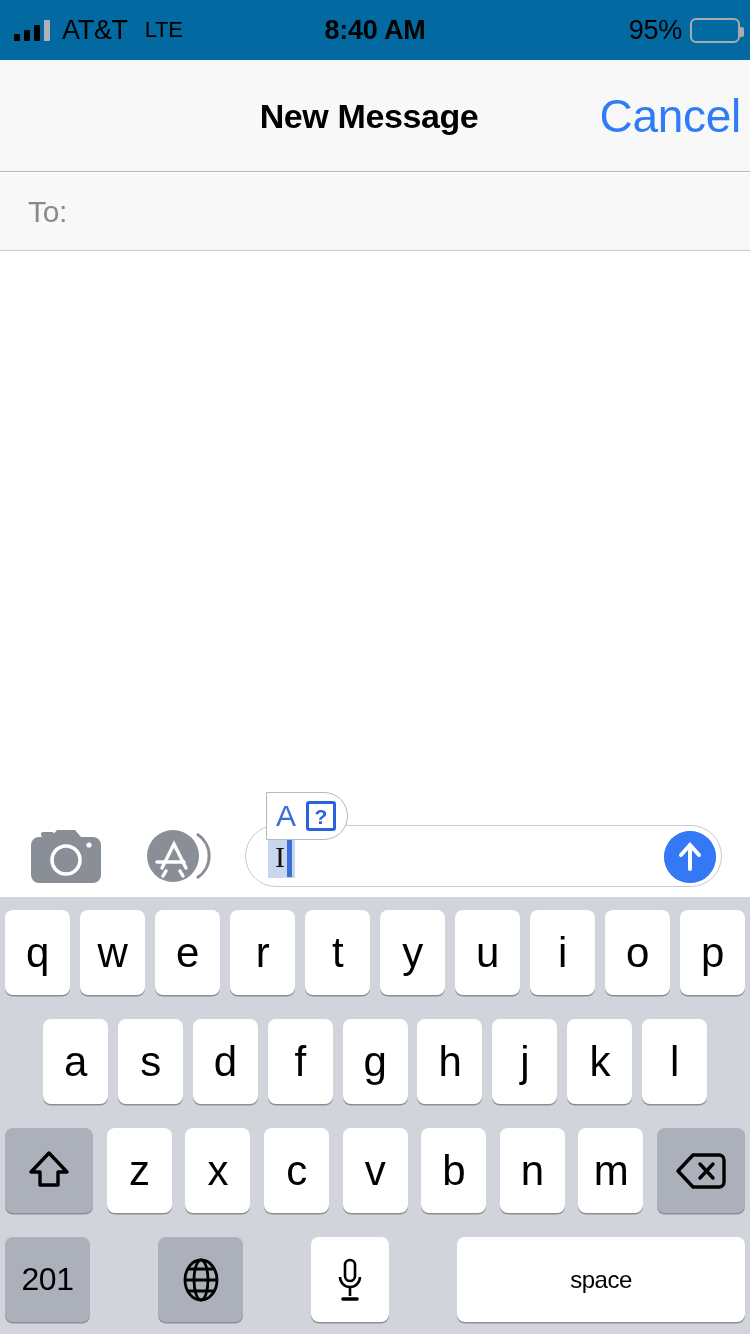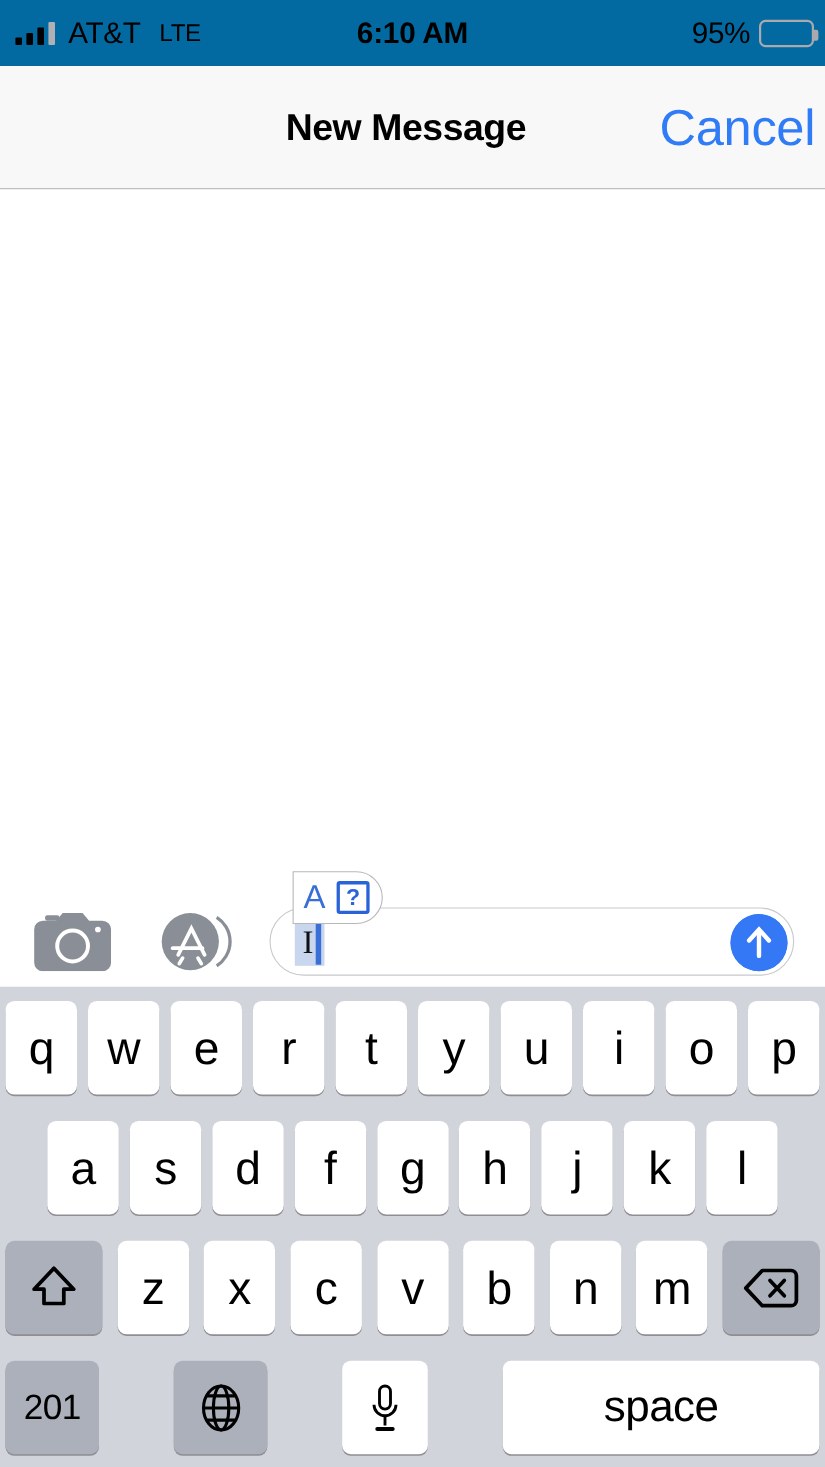--- a/index.html
+++ b/index.html
@@ -130,21 +130,21 @@
   }
   .r1 .key { width:65px; height:85px; }
   .r2 .key { width:65px; height:85px; }
   .r3 .key { width:65px; height:85px; }
 
   .key.dark { background:#ABB0BA; }
   .key.wide-fn { width:88px; height:85px; }
   .key.num { width:85px; height:85px; font-size:32px; }
   .key.globe { width:85px; height:85px; }
   .key.mic { width:78px; height:85px; background:#FFFFFF; }
-  .key.space { width:288px; height:85px; font-size:40px; }
+  .key.space { width:288px; height:85px; font-size:24px; }
   .key.return { width:168px; height:85px; font-size:32px; }
 
   .shift-arrow { width:44px; height:44px; }
   .bksp-glyph { width:52px; height:40px; }
   .globe-glyph { width:46px; height:46px; }
   .mic-glyph { width:26px; height:46px; }
 </style>
 </head>
 <body>
 
@@ -154,35 +154,38 @@
     <div class="sb-left">
       <span class="signal">
         <i></i>
           <i></i>
           <i></i>
           <i></i>
       </span>
       <span class="carrier">AT&amp;T</span>
       <span class="network">LTE</span>
     </div>
-    <div class="sb-time">6:10 AM</div>
+    <div class="sb-time">8:40 AM</div>
     <div class="sb-right">
       <span class="batt-pct">95%</span>
       <span class="batt">
         <span class="batt-fill"></span>
         <span class="batt-nub"></span>
       </span>
     </div>
   </div>
 
   <div class="navbar">
     <div class="nav-title">New Message</div>
     <div class="nav-cancel">Cancel</div>
   </div>
 
+  <div class="to-row">
+    <span class="to-label">To:</span>
+  </div>
 
   <div class="canvas"></div>
 
   <div class="toolbar">
 
     <svg class="cam-icon" viewBox="0 0 70 54">
       <rect x="10" y="3" width="13" height="5" rx="2" fill="#8A8E96"></rect>
       <path d="M0 16 a8 8 0 0 1 8-8 h12 l6-7 h18 l6 7 h12 a8 8 0 0 1 8 8 v30 a8 8 0 0 1 -8 8 h-54 a8 8 0 0 1 -8 -8 z" fill="#8A8E96"></path>
       <circle cx="35" cy="31" r="14" fill="none" stroke="#FFFFFF" stroke-width="3.6"></circle>
       <circle cx="58" cy="16" r="2.6" fill="#FFFFFF"></circle>

